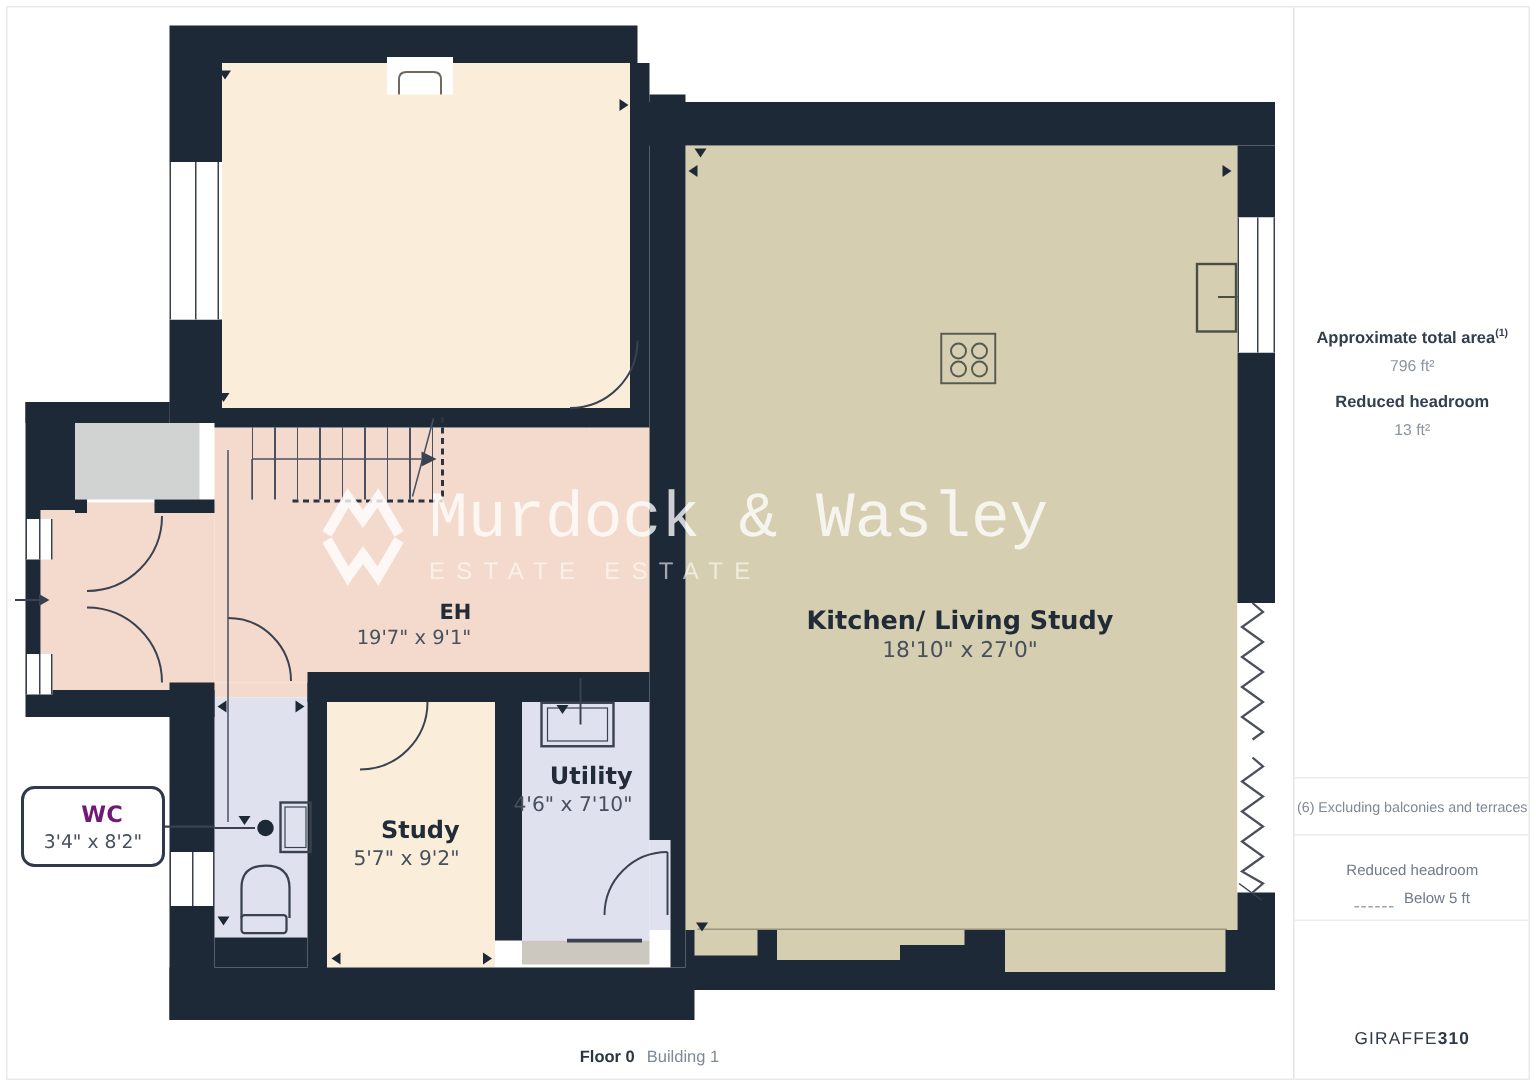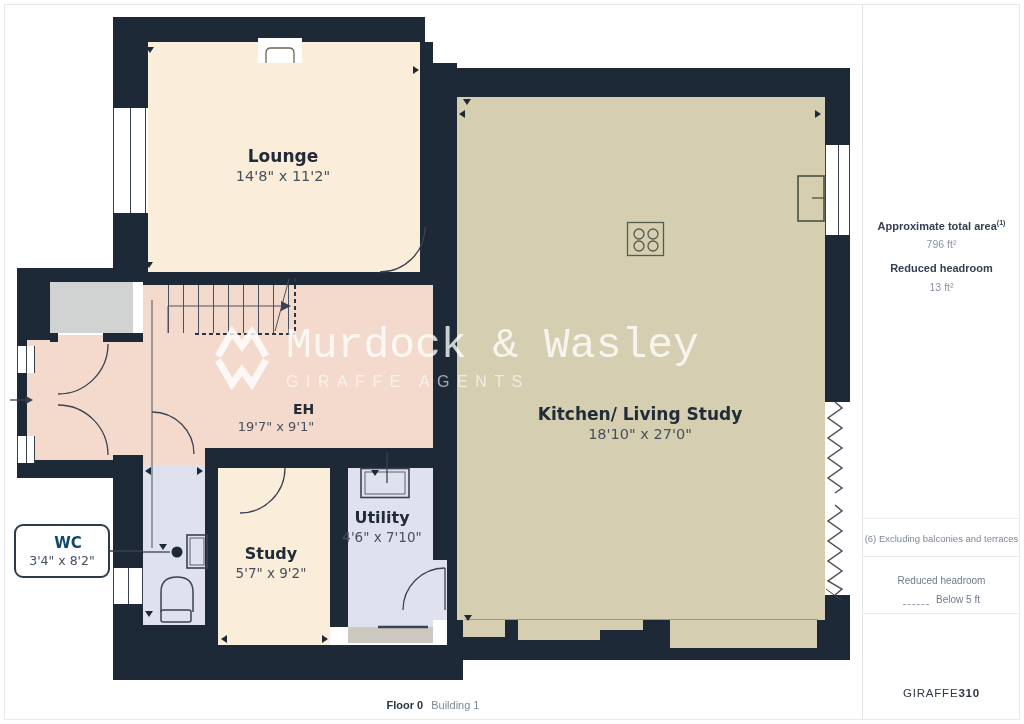--- a/index.html
+++ b/index.html
@@ -17,26 +17,26 @@
   .arr-l{border-top:4px solid transparent;border-bottom:4px solid transparent;border-right:6px solid #1e2937;}
   .arr-r{border-top:4px solid transparent;border-bottom:4px solid transparent;border-left:6px solid #1e2937;}
   #stairs{position:absolute;left:168px;top:285px;width:124px;height:48px;z-index:4;
     background:repeating-linear-gradient(90deg,#4a5060 0 1px,transparent 1px 15px);}
   #anno{position:absolute;left:0;top:0;z-index:20;pointer-events:none;}
   .room-label{position:absolute;z-index:50;transform:translate(-50%,-50%);text-align:center;
     font-family:"DejaVu Sans",sans-serif;white-space:nowrap;}
   .room-label .rn{display:block;font-weight:bold;color:#222b38;}
   .room-label .rd{display:block;color:#47505d;margin-top:2px;}
   .lbl-lg .rn{font-size:17px;} .lbl-lg .rd{font-size:14.5px;}
-  .lbl-md .rn{font-size:16px;} .lbl-md .rd{font-size:13.5px;}
+  .lbl-md .rn{font-size:16px;text-align:right;} .lbl-md .rd{font-size:13.5px;}
   .lbl-sm .rn{font-size:14px;text-align:right;} .lbl-sm .rd{font-size:13px;}
   #wc-callout{position:absolute;left:14px;top:524px;width:92px;height:50px;background:#fff;
     border:2px solid #2e3a4a;border-radius:9px;z-index:50;display:flex;flex-direction:column;
     align-items:center;justify-content:center;font-family:"DejaVu Sans",sans-serif;}
-  #wc-callout .rn{font-weight:bold;font-size:15px;color:#0c4a6e;margin-left:12px;}
+  #wc-callout .rn{font-weight:bold;font-size:15px;color:#701a75;margin-left:12px;}
   #wc-callout .rd{font-size:12.5px;color:#47505d;margin-top:1px;}
   .wm{position:absolute;left:212px;top:320px;z-index:40;display:flex;align-items:center;gap:14px;pointer-events:none;}
   .wm-title{font-family:Liberation Mono, monospace;font-size:43px;line-height:1;color:rgba(255,255,255,.78);white-space:nowrap;}
   .wm-sub{font-family:"Liberation Sans",sans-serif;font-size:16px;letter-spacing:7.5px;color:rgba(255,255,255,.6);margin-top:6px;}
   .footer{position:absolute;left:433px;top:699px;transform:translateX(-50%);z-index:60;font-size:11px;white-space:nowrap;}
   .footer .f-b{font-weight:bold;color:#2b3442;margin-right:8px;}
   .footer .f-l{color:#7e8896;}
   #sidebar{position:absolute;left:862px;top:5px;width:157px;height:714px;background:#fff;
     border-left:1px solid #e3e4e7;z-index:80;}
   #sidebar .sb-div{position:absolute;left:0;right:0;height:1px;background:#ececee;}
@@ -127,28 +127,24 @@
 
   <div class="wm">
     <svg width="60" height="74" viewBox="0 0 60 74">
       <g stroke="rgba(255,255,255,.8)" stroke-width="7" fill="none">
         <path d="M6 36 L20 12 L30 26 L40 12 L54 36"></path>
         <path d="M6 40 L20 64 L30 50 L40 64 L54 40"></path>
       </g>
     </svg>
     <div class="wm-text">
       <div class="wm-title">Murdock &amp; Wasley</div>
-      <div class="wm-sub">GIRAFFE AGENTS</div>
+      <div class="wm-sub">ESTATE ESTATE</div>
     </div>
   </div>
 
-  <div class="room-label lbl-lg" style="left:283px;top:165px;">
-    <span class="rn">Lounge</span>
-    <span class="rd">14'8" x 11'2"</span>
-  </div>
   <div class="room-label lbl-lg" style="left:640px;top:423px;">
     <span class="rn">Kitchen/ Living Study</span>
     <span class="rd">18'10" x 27'0"</span>
   </div>
   <div class="room-label lbl-sm" style="left:276px;top:417px;">
     <span class="rn">EH</span>
     <span class="rd">19'7" x 9'1"</span>
   </div>
   <div class="room-label lbl-md" style="left:271px;top:562px;">
     <span class="rn">Study</span>

